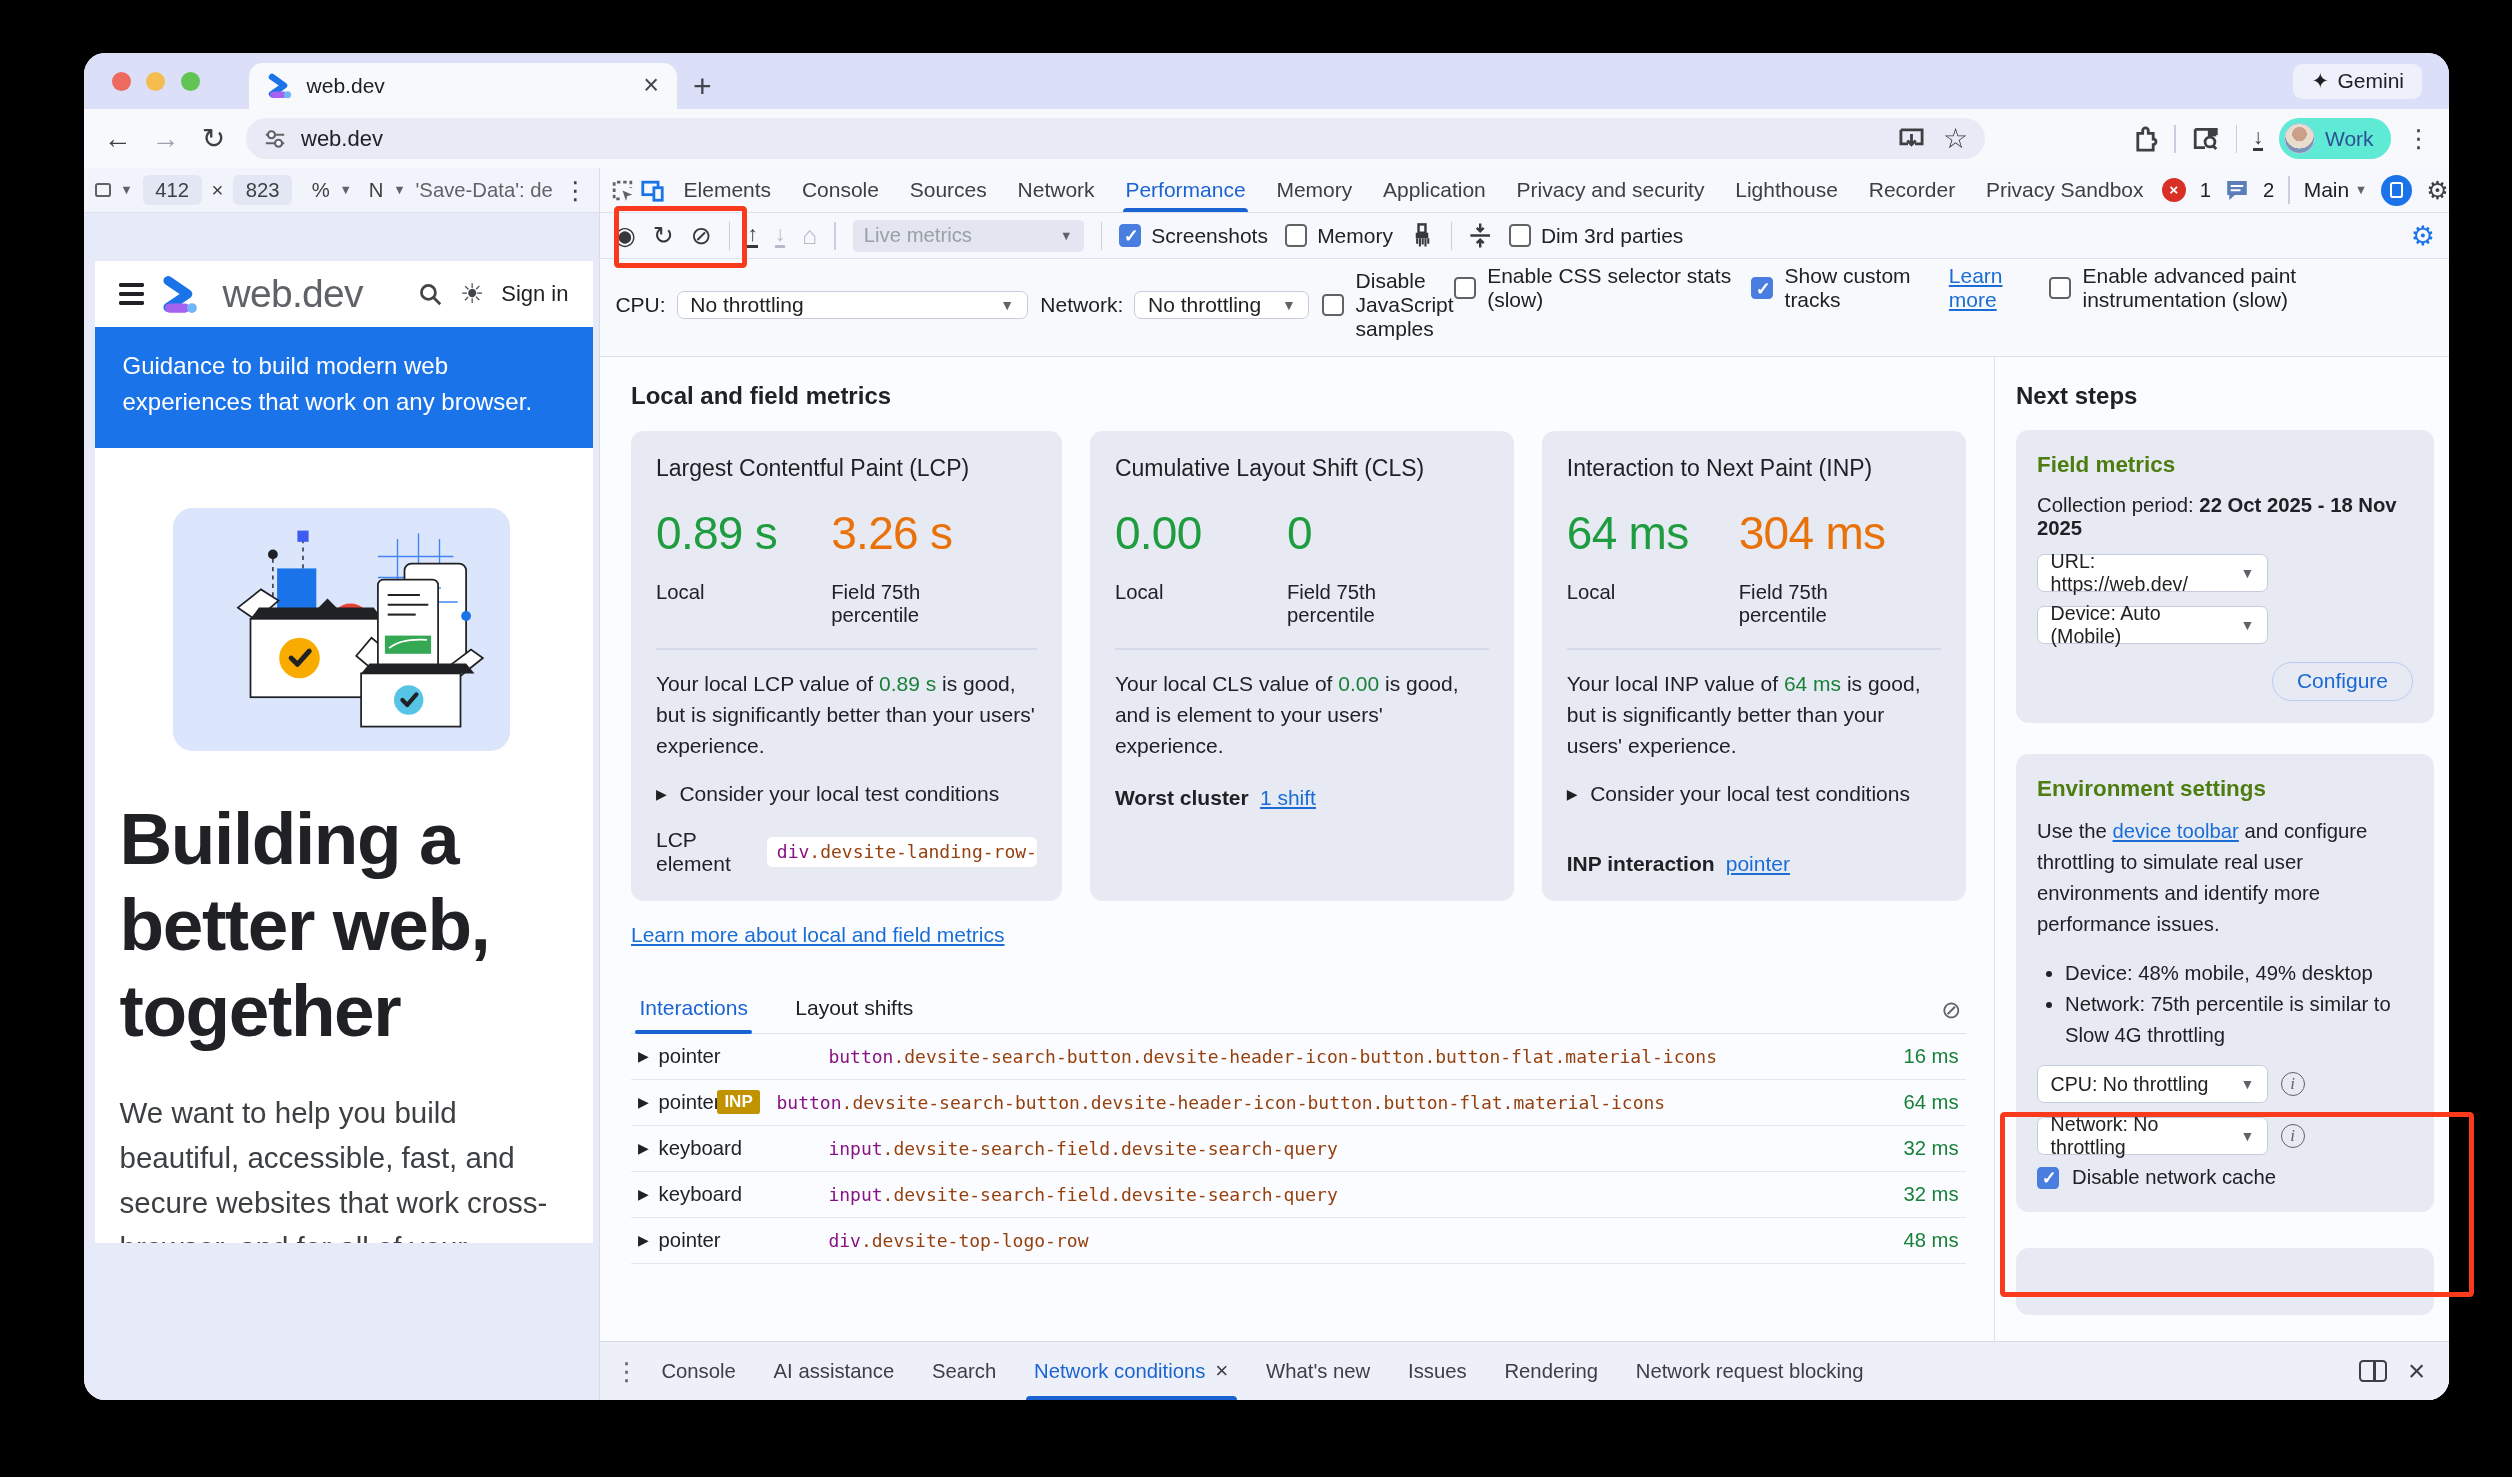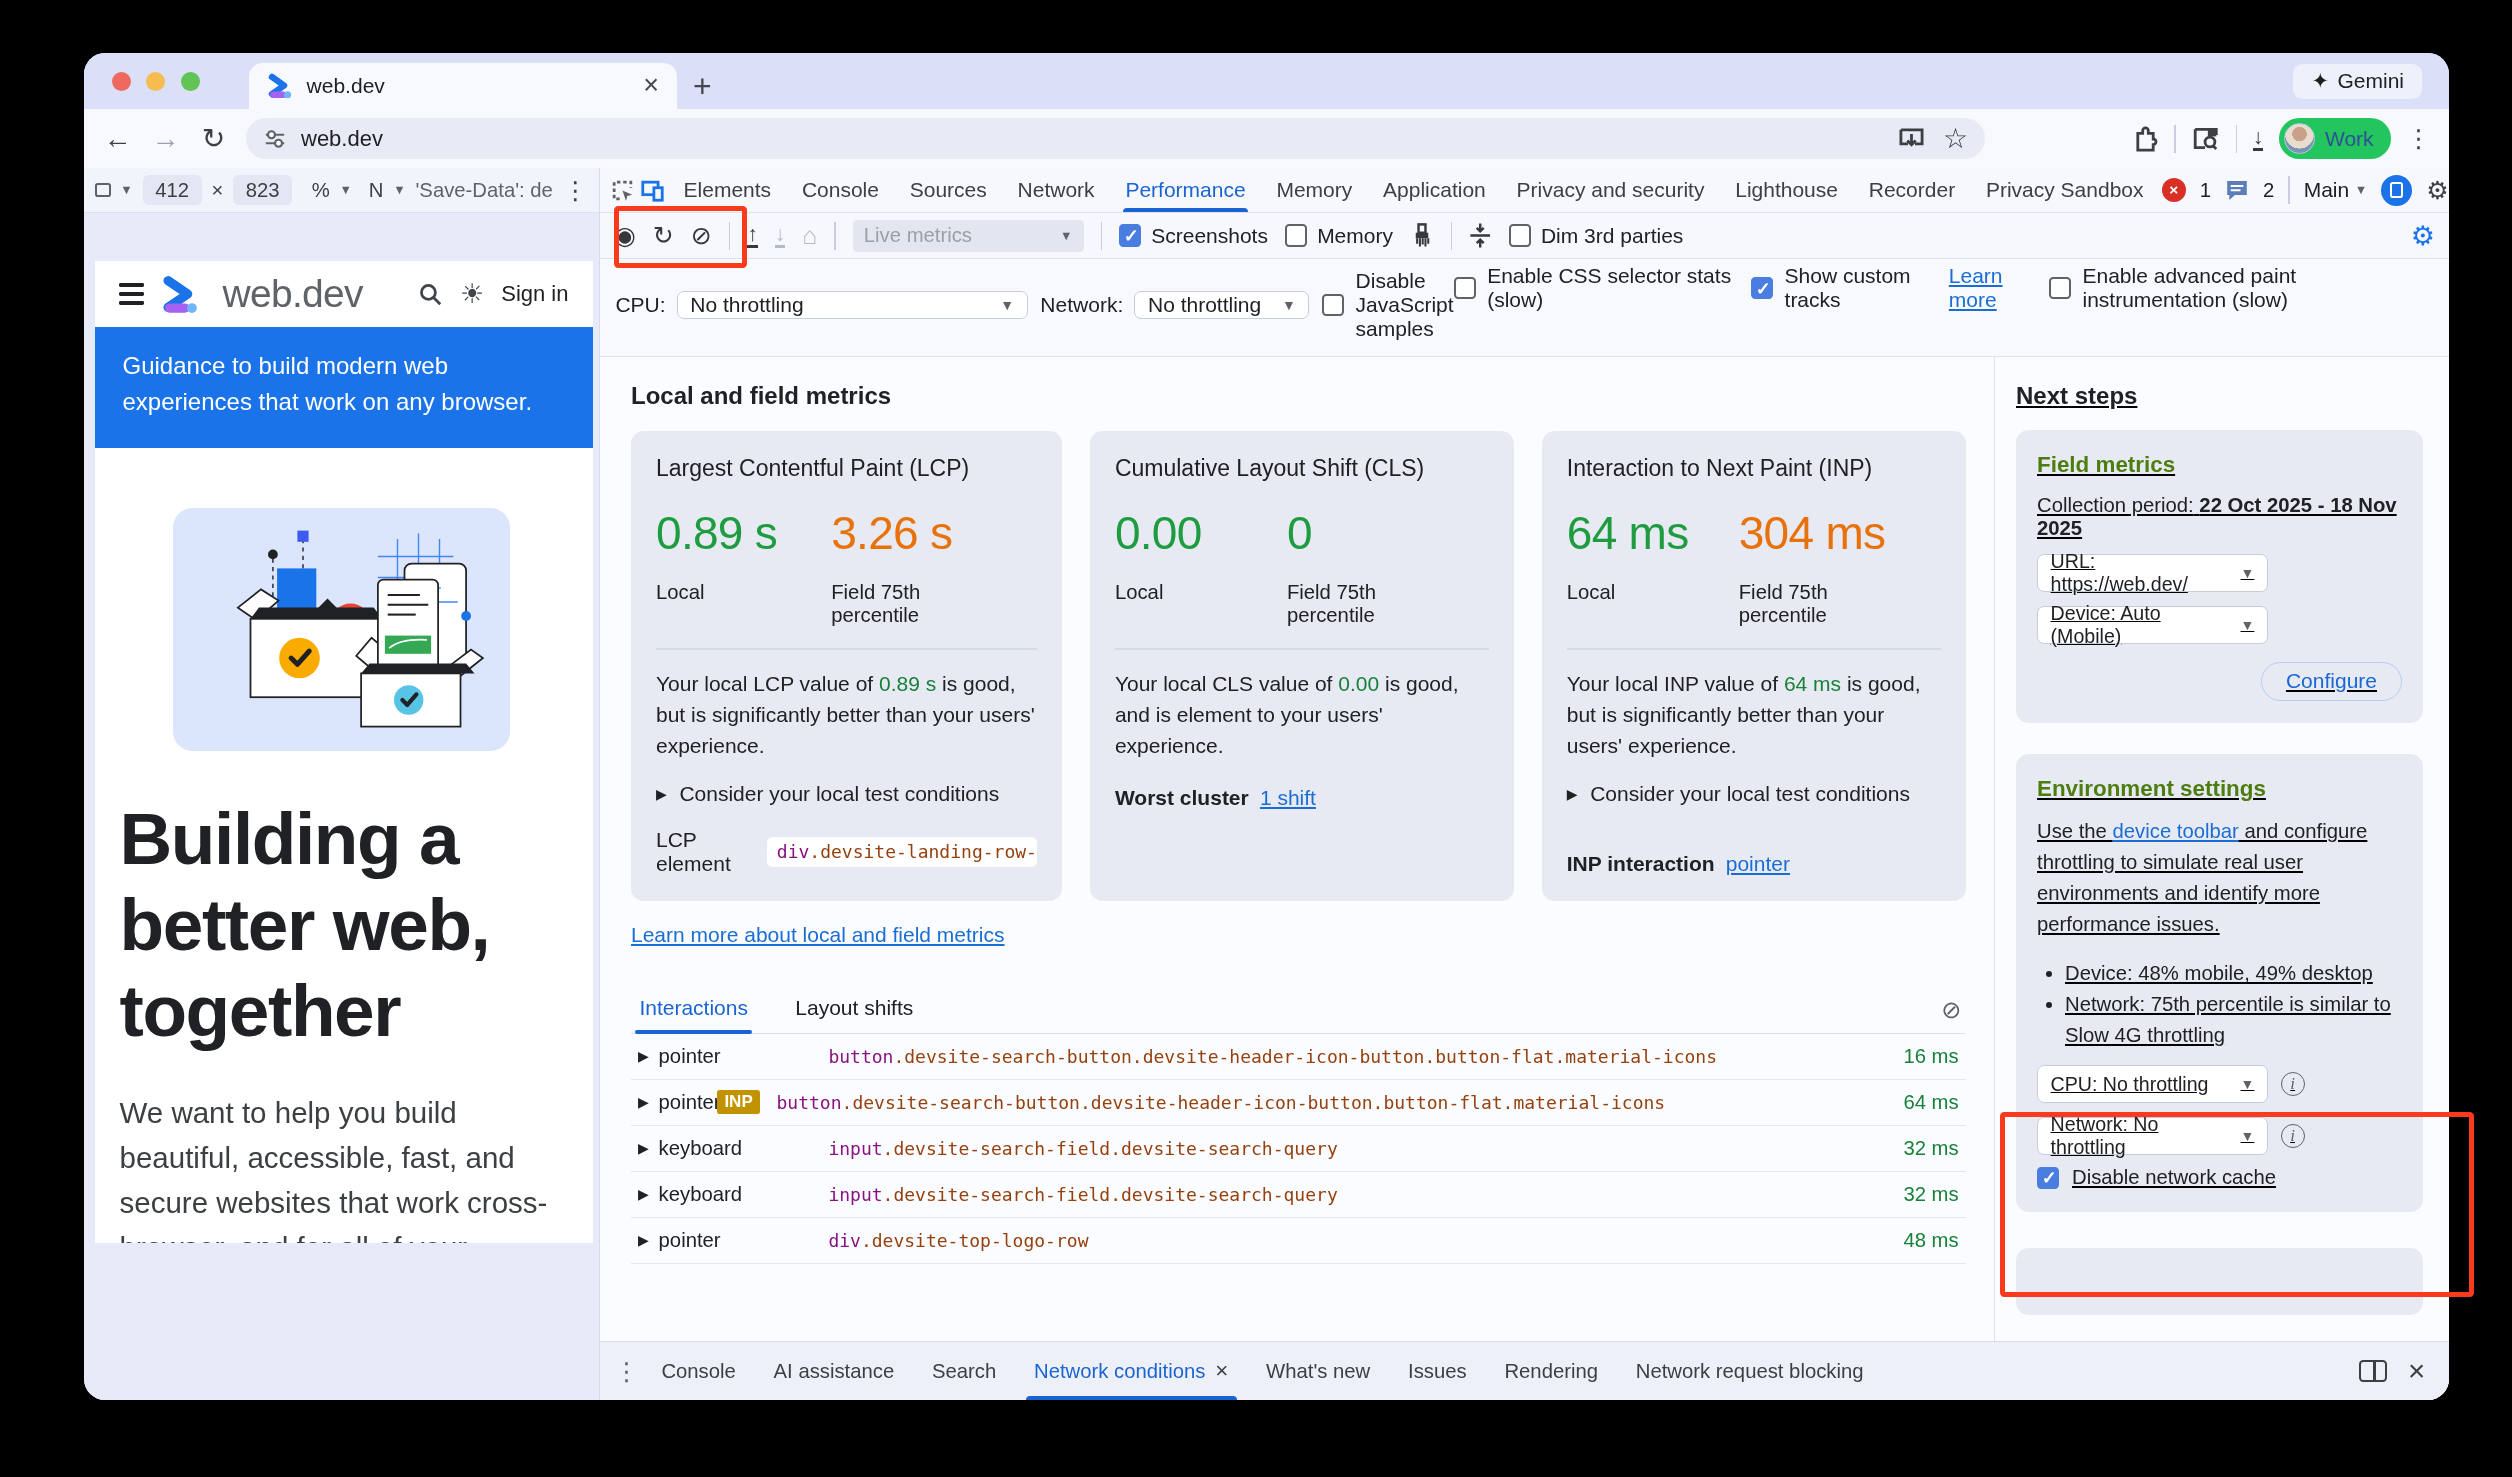--- a/index.html
+++ b/index.html
@@ -21,21 +21,21 @@
 
   
   .chrome-toolbar { height:59px; background:#f8f9fd; display:flex; align-items:center; padding:0 18px; gap:17px; flex:0 0 auto; }
   .navic { font-size:28px; color:#3c4043; width:31px; text-align:center; }
   .navic.dis { color:#9aa0b0; }
   .omnibox { height:41px; flex:0 0 1739px; background:#e8ebf6; border-radius:20.3px; display:flex; align-items:center; padding:0 17px; gap:14px; }
   .omnibox .urltext { font-size:22px; color:#202124; flex:1; }
   .omni-icr { display:flex; gap:18px; align-items:center; }
   .tb-right { display:flex; align-items:center; gap:15.4px; flex:1; justify-content:flex-end; }
   .vdiv { width:1.4px; height:28px; background:#c9cede; }
-  .avatar-chip { height:41px; border-radius:20.3px; background:#22c55e; display:flex; align-items:center; gap:9.8px; padding:0 17px 0 5.6px; }
+  .avatar-chip { height:41px; border-radius:20.3px; background:#5eead4; display:flex; align-items:center; gap:9.8px; padding:0 17px 0 5.6px; }
   .avatar { width:31px; height:31px; border-radius:50%; background:radial-gradient(circle at 50% 35%, #caa08a 0 30%, #e8dccd 31% 60%, #7c93b8 61%); border:0.7px solid #b9c6e2; }
   .avatar-chip .nm { font-size:21px; color:#2f4f96; }
   .dots { font-size:25px; color:#3c4043; letter-spacing:0; }
 
   
   .main-row { flex:1; display:flex; min-height:0; }
 
   
   .page-pane { width:515px; background:#e7eaf8; display:flex; flex-direction:column; flex:0 0 auto; }
   .device-bar { height:45px; background:#f2f4fb; display:flex; align-items:center; gap:9.8px; padding:0 11.2px; font-size:20.3px; color:#3c4043; border-bottom:0.7px solid #dde1ee; }
@@ -121,21 +121,21 @@
   .itab.active { color:#1a63d3; }
   .itab.active::after { content:""; position:absolute; left:0; right:0; bottom:-1.4px; height:4.2px; border-radius:4.2px; background:#1a63d3; }
   .iclear { margin-left:auto; font-size:24px; color:#5f6368; }
   .irow { height:46px; display:flex; align-items:center; border-bottom:1.4px solid #e4e7f2; padding:0 7px; gap:9.8px; }
   .itype { font-size:20.3px; color:#202124; width:105px; }
   .ibadge { background:#c29300; color:#fff; font-size:17px; font-weight:700; border-radius:2.8px; padding:2.1px 7px; margin-left:-56px; }
   .isel { flex:1; font-family:"DejaVu Sans Mono", monospace; font-size:18px; margin-left:55px; white-space:nowrap; overflow:hidden; }
   .idur { font-size:20.3px; color:#188038; }
 
   .v-sep { width:1.4px; background:#dde1ee; }
-  .sidebar { width:454px; padding:25px 26px 0 21px; flex:0 0 auto; overflow:hidden;text-decoration:underline; }
+  .sidebar { width:454px; padding:25px 15px 0 21px; flex:0 0 auto; overflow:hidden; }
   .scard { background:#e7eaf3; border-radius:12.6px; padding:22.4px 21px; margin-top:19.6px; }
   .sc-title { font-size:22.4px; font-weight:700; color:#4d7c0f; }
   .sc-line { font-size:20.3px; color:#202124; margin-top:15.4px; }
   .sc-line b { font-weight:700; }
   .scard .sel { margin-top:14px; width:231px; font-size:19.6px; height:38px; }
   .cfg-row { display:flex; justify-content:flex-end; margin-top:18px; }
   .cfg-btn { height:39px; padding:0 24px; border-radius:19.6px; border:1.4px solid #b7ccf3; color:#1967d2; font-size:21px; display:flex; align-items:center; background:transparent; }
   .sc-desc { font-size:20.3px; line-height:31px; color:#202124; margin-top:14px; }
   .sc-ul { margin:18px 0 0 28px; font-size:20.3px; line-height:31px; color:#202124; }
   .selrow { display:flex; align-items:center; gap:12.6px; }

